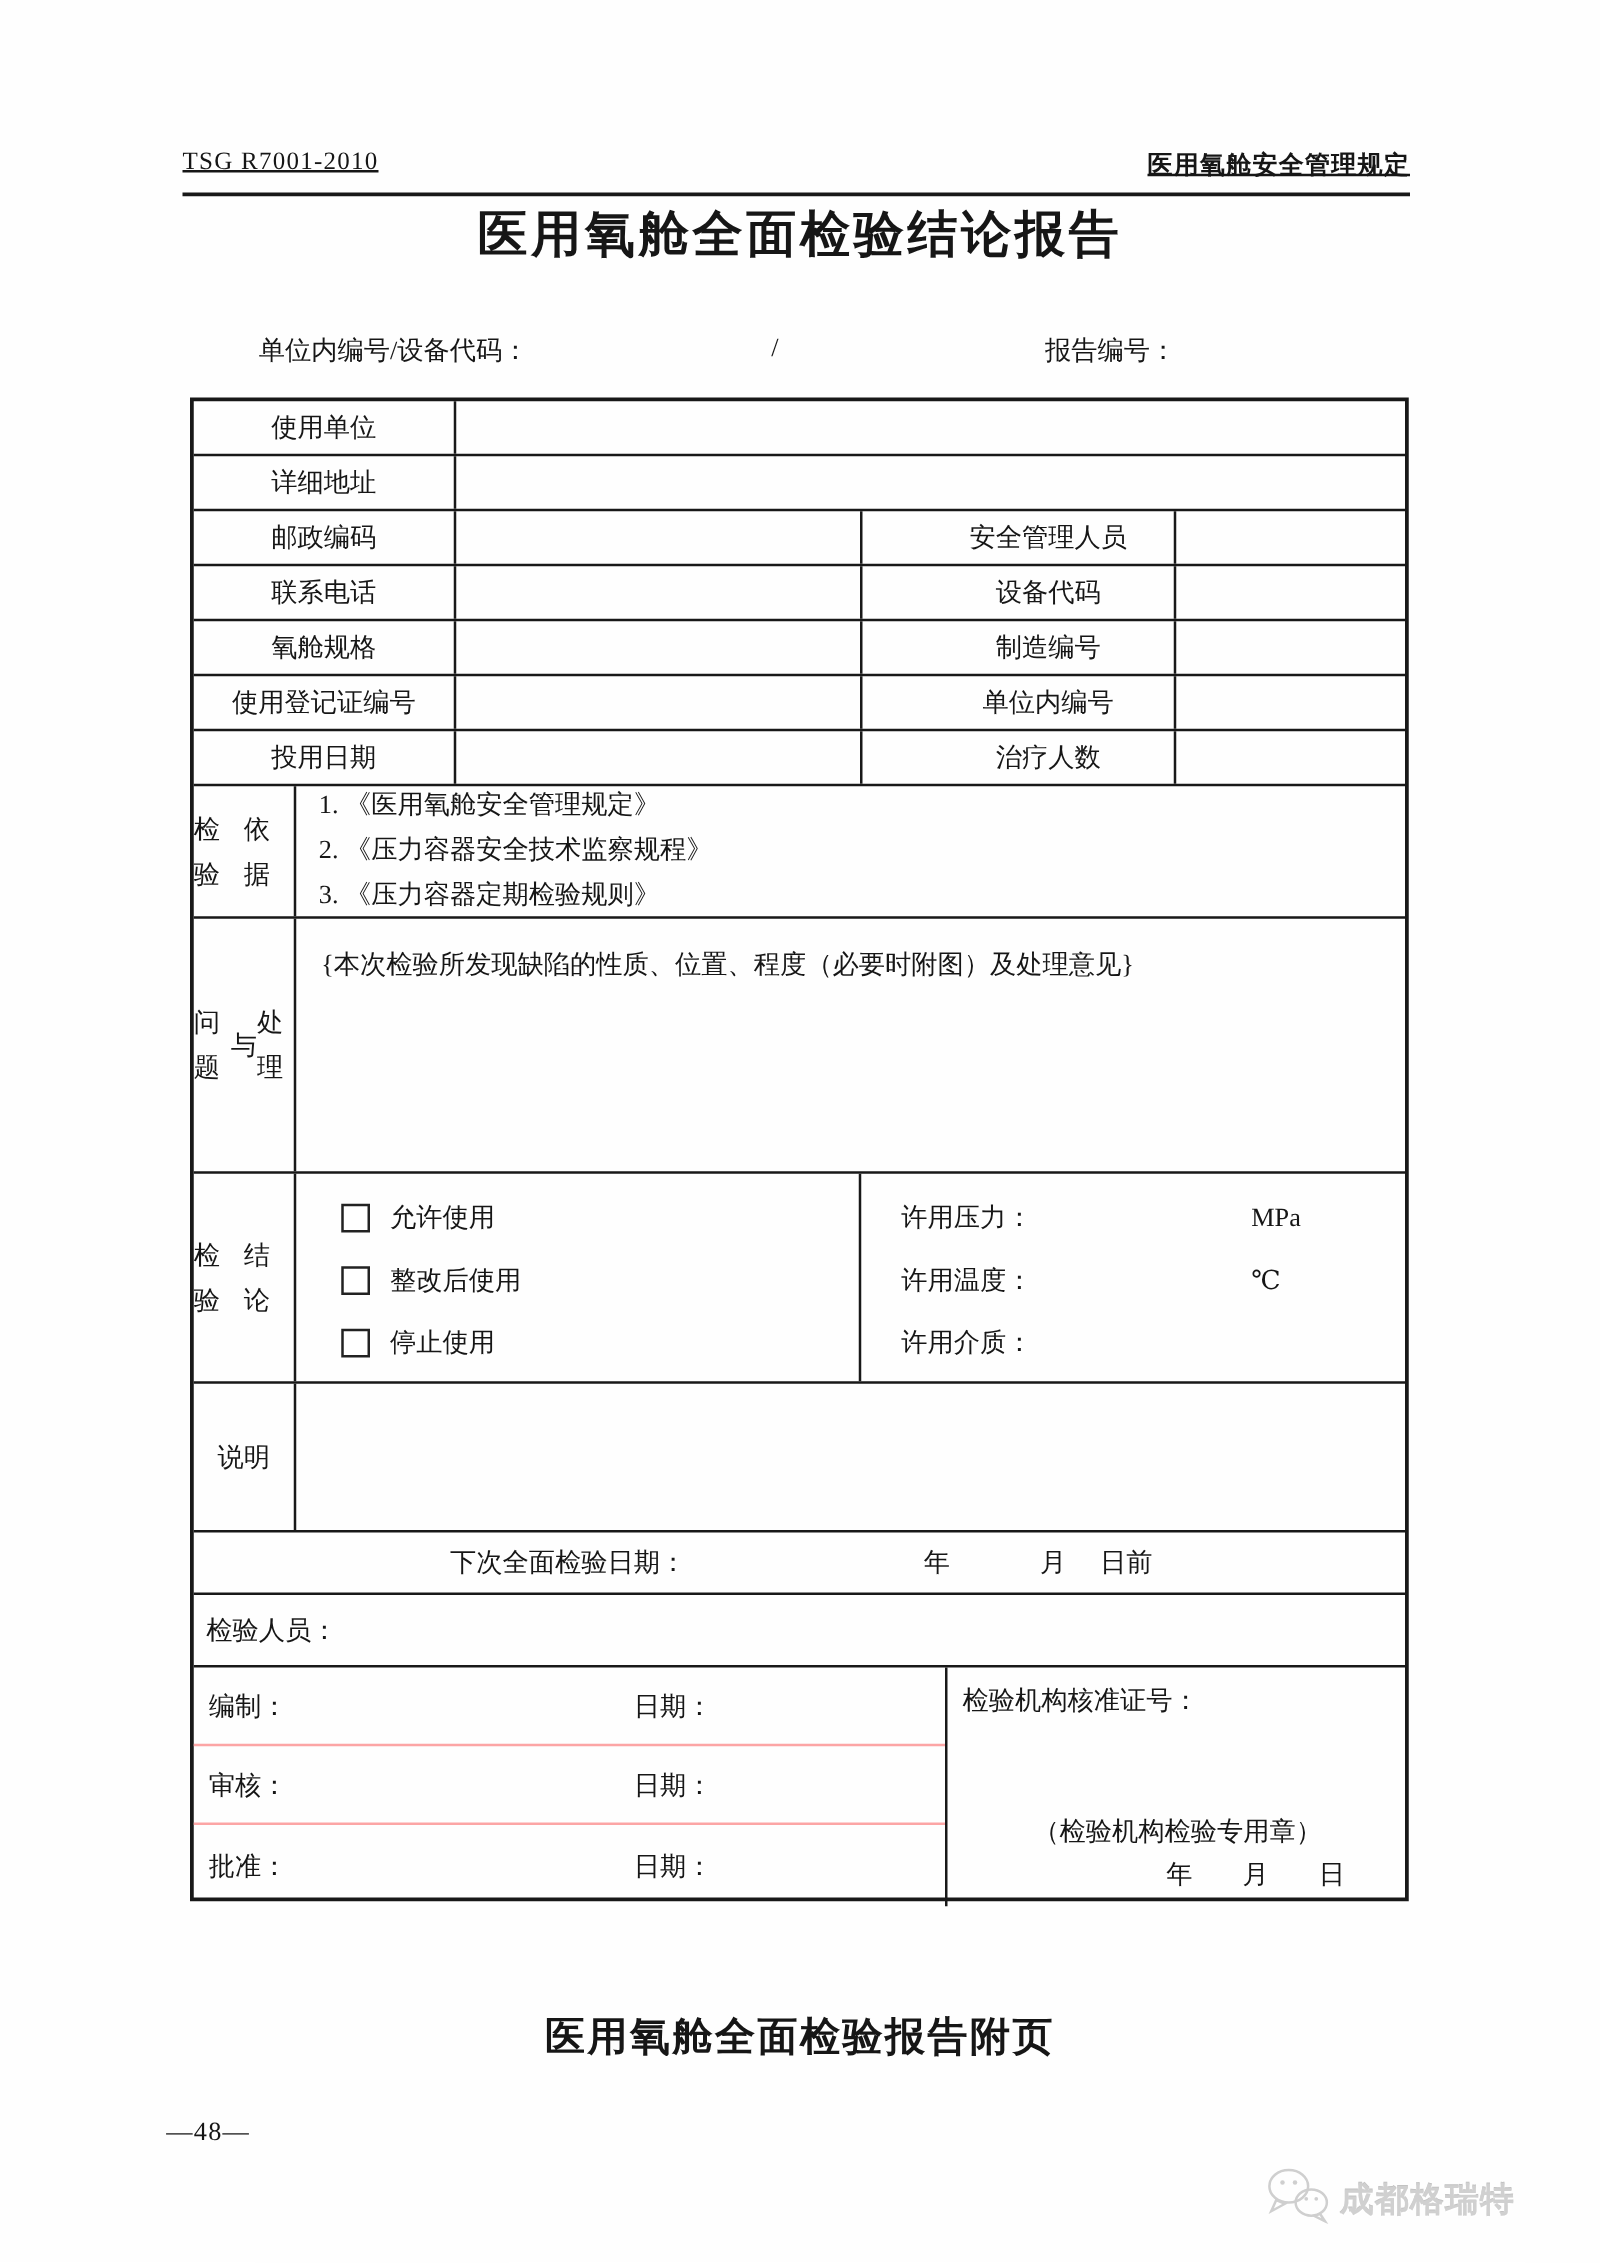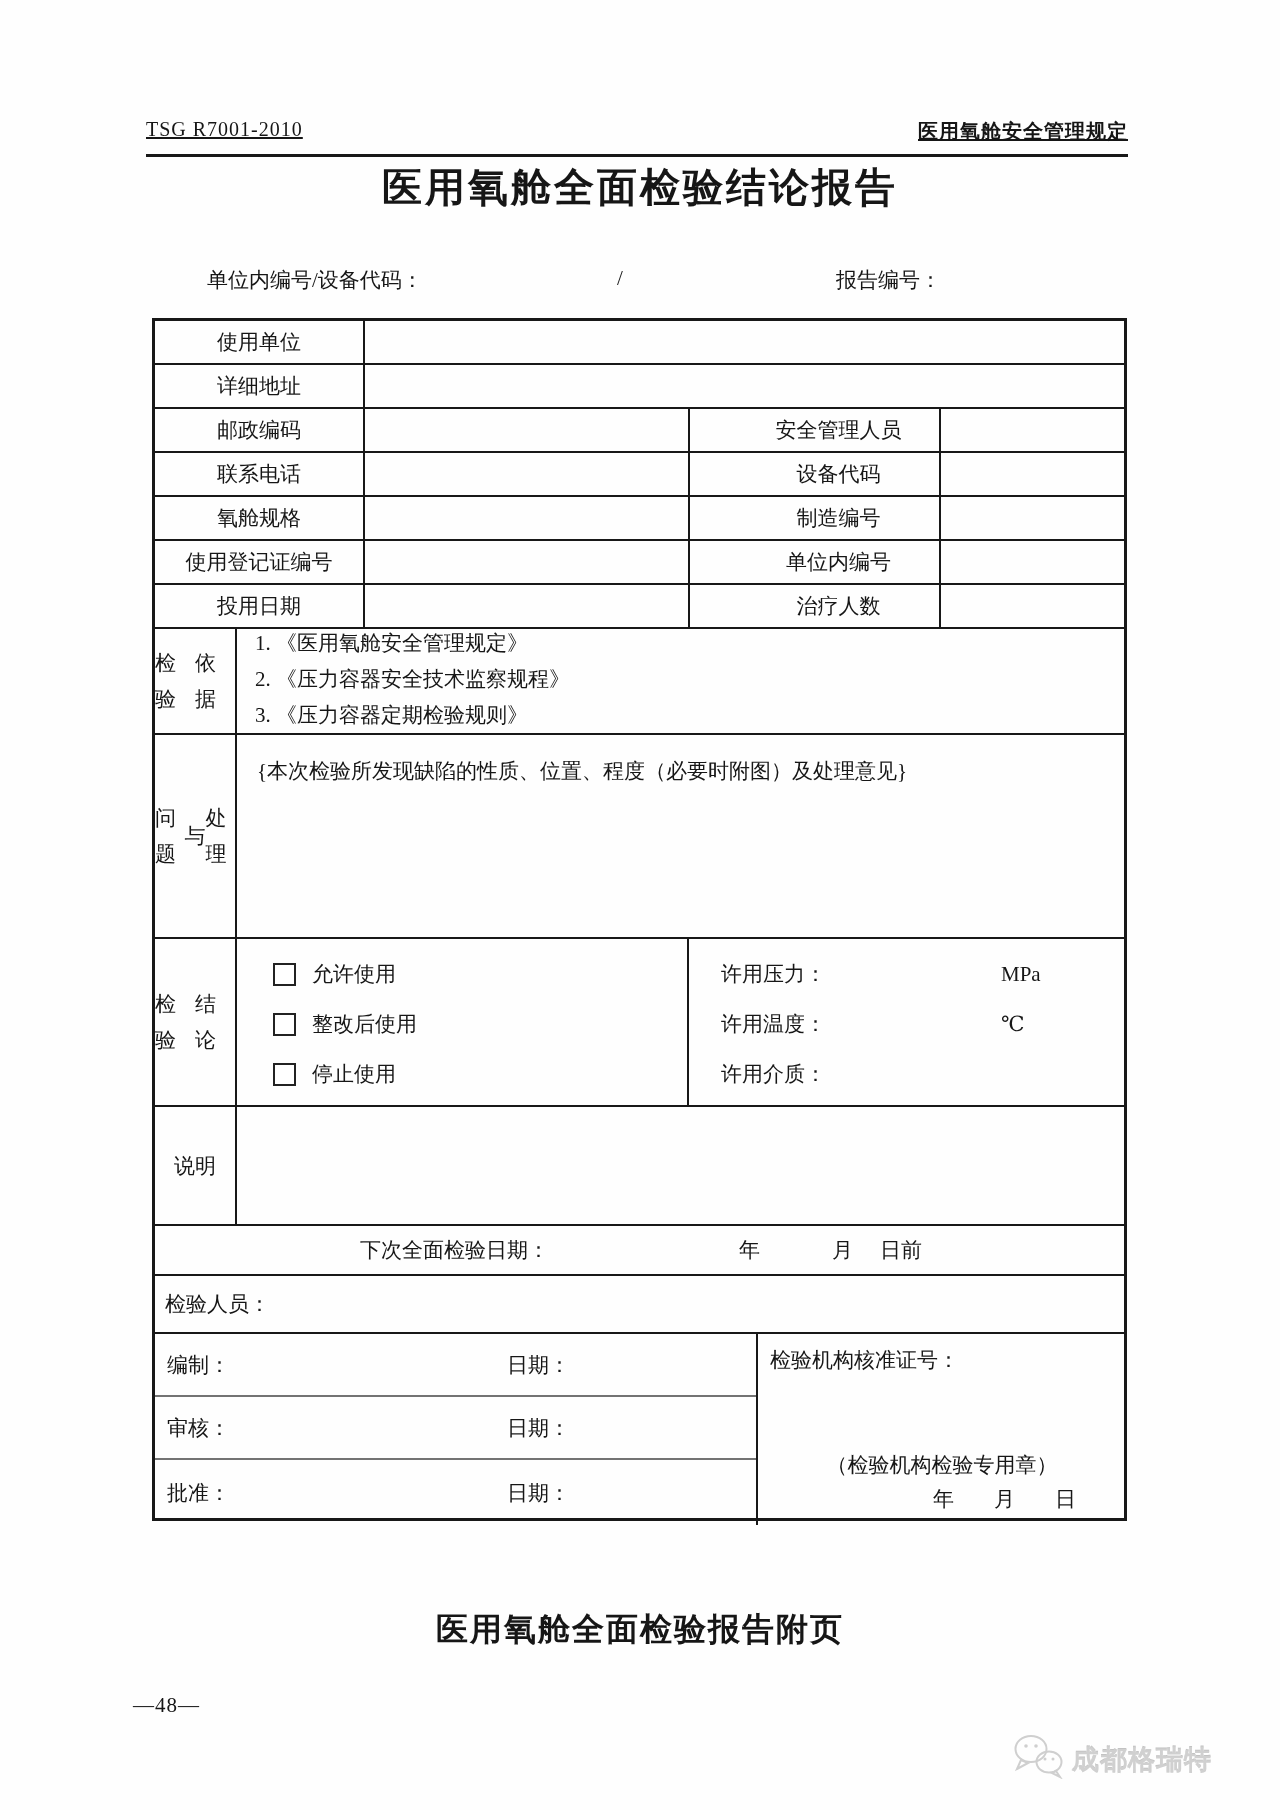--- a/index.html
+++ b/index.html
@@ -59,21 +59,21 @@
   .next-y{position:absolute;left:584px;top:50%;transform:translateY(-50%);}
   .next-m{position:absolute;left:677px;top:50%;transform:translateY(-50%);}
   .next-d{position:absolute;left:725px;top:50%;transform:translateY(-50%);}
   
   .insp-row{height:58px;}
   .insp-cell{justify-content:flex-start;padding-left:10px;}
   
   .bot-row{height:191px;border-bottom:none;}
   .bot-left{width:603px;flex:0 0 auto;border-right:2px solid #181818;box-sizing:border-box;
             display:flex;flex-direction:column;}
-  .sign-line{box-sizing:border-box;border-bottom:2px solid #737373;position:relative;
+  .sign-line{box-sizing:border-box;border-bottom:2px solid #fca5a5;position:relative;
              display:flex;align-items:center;padding-left:12px;}
   .sign-line.s1,.sign-line.s2{height:63px;}
   .sign-line.s3{flex:1 1 auto;border-bottom:none;}
   .sign-date{position:absolute;left:352px;}
   .bot-right{flex:1 1 auto;display:flex;flex-direction:column;box-sizing:border-box;padding:12px 0 10px 12px;}
   .stamp-note{margin-top:auto;text-align:center;padding-right:10px;}
   .stamp-date{display:flex;justify-content:flex-end;gap:40px;padding:6px 48px 2px 0;}
   
   .pagination{position:absolute;left:0;top:1545px;width:1280px;text-align:center;
               font-size:21px;letter-spacing:10px;}

